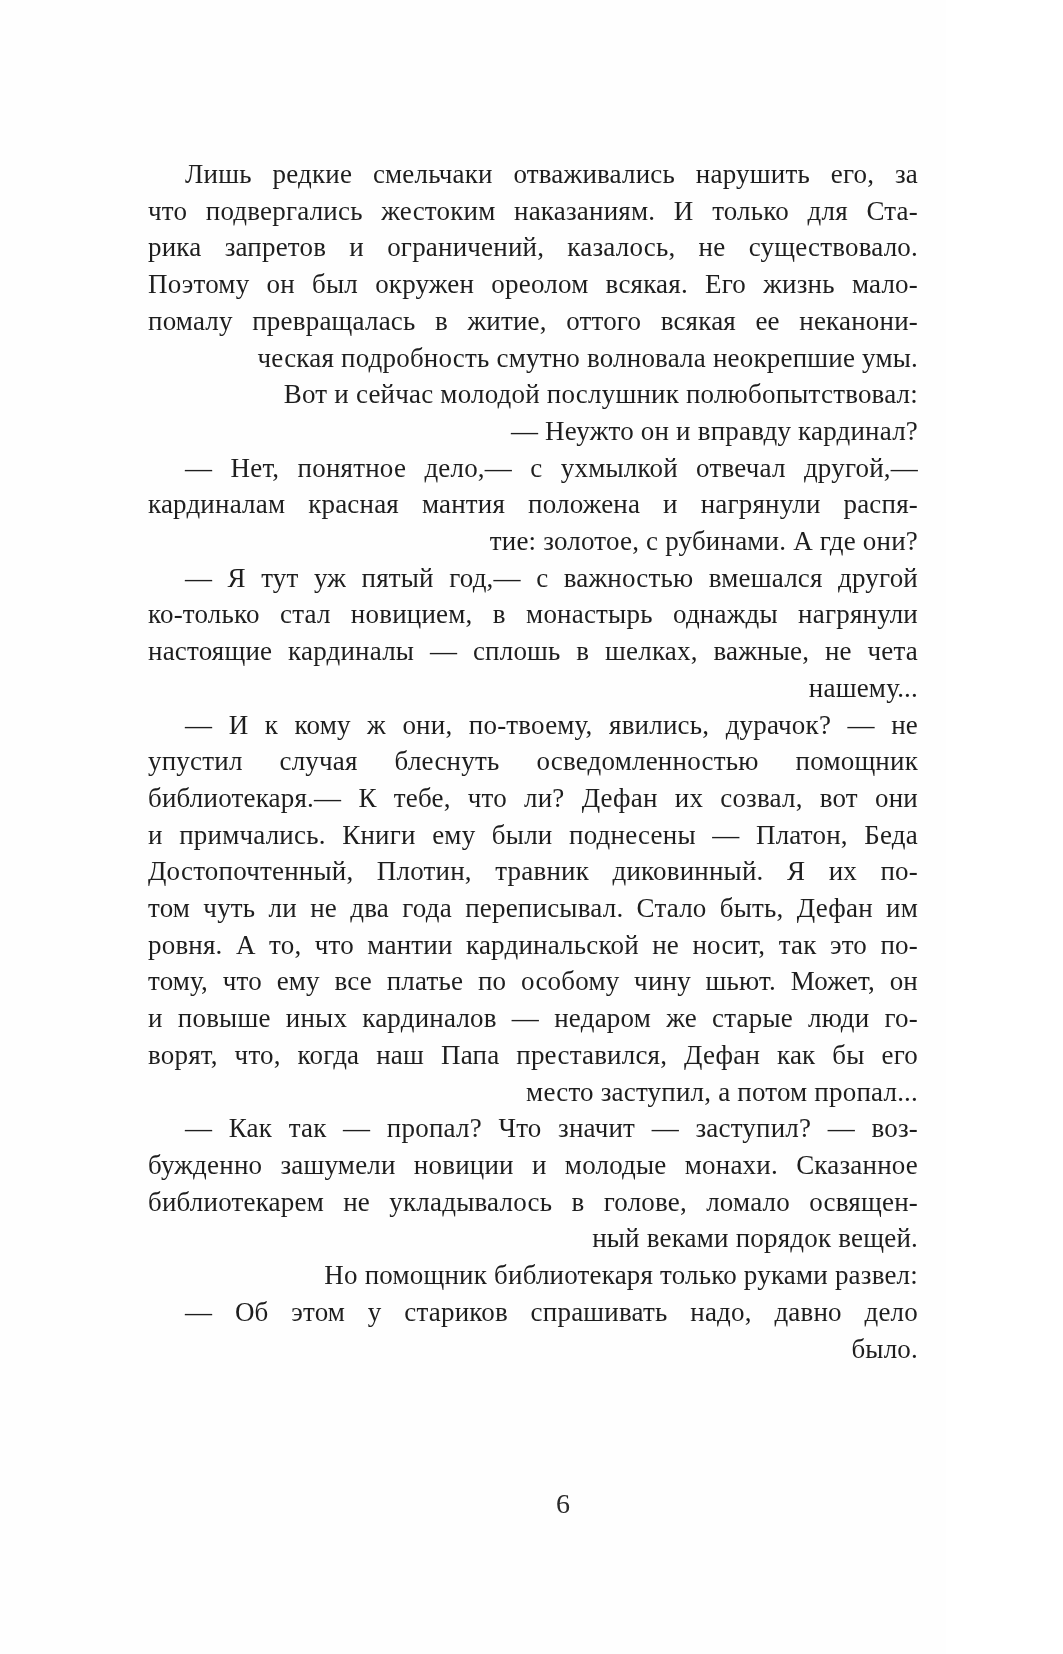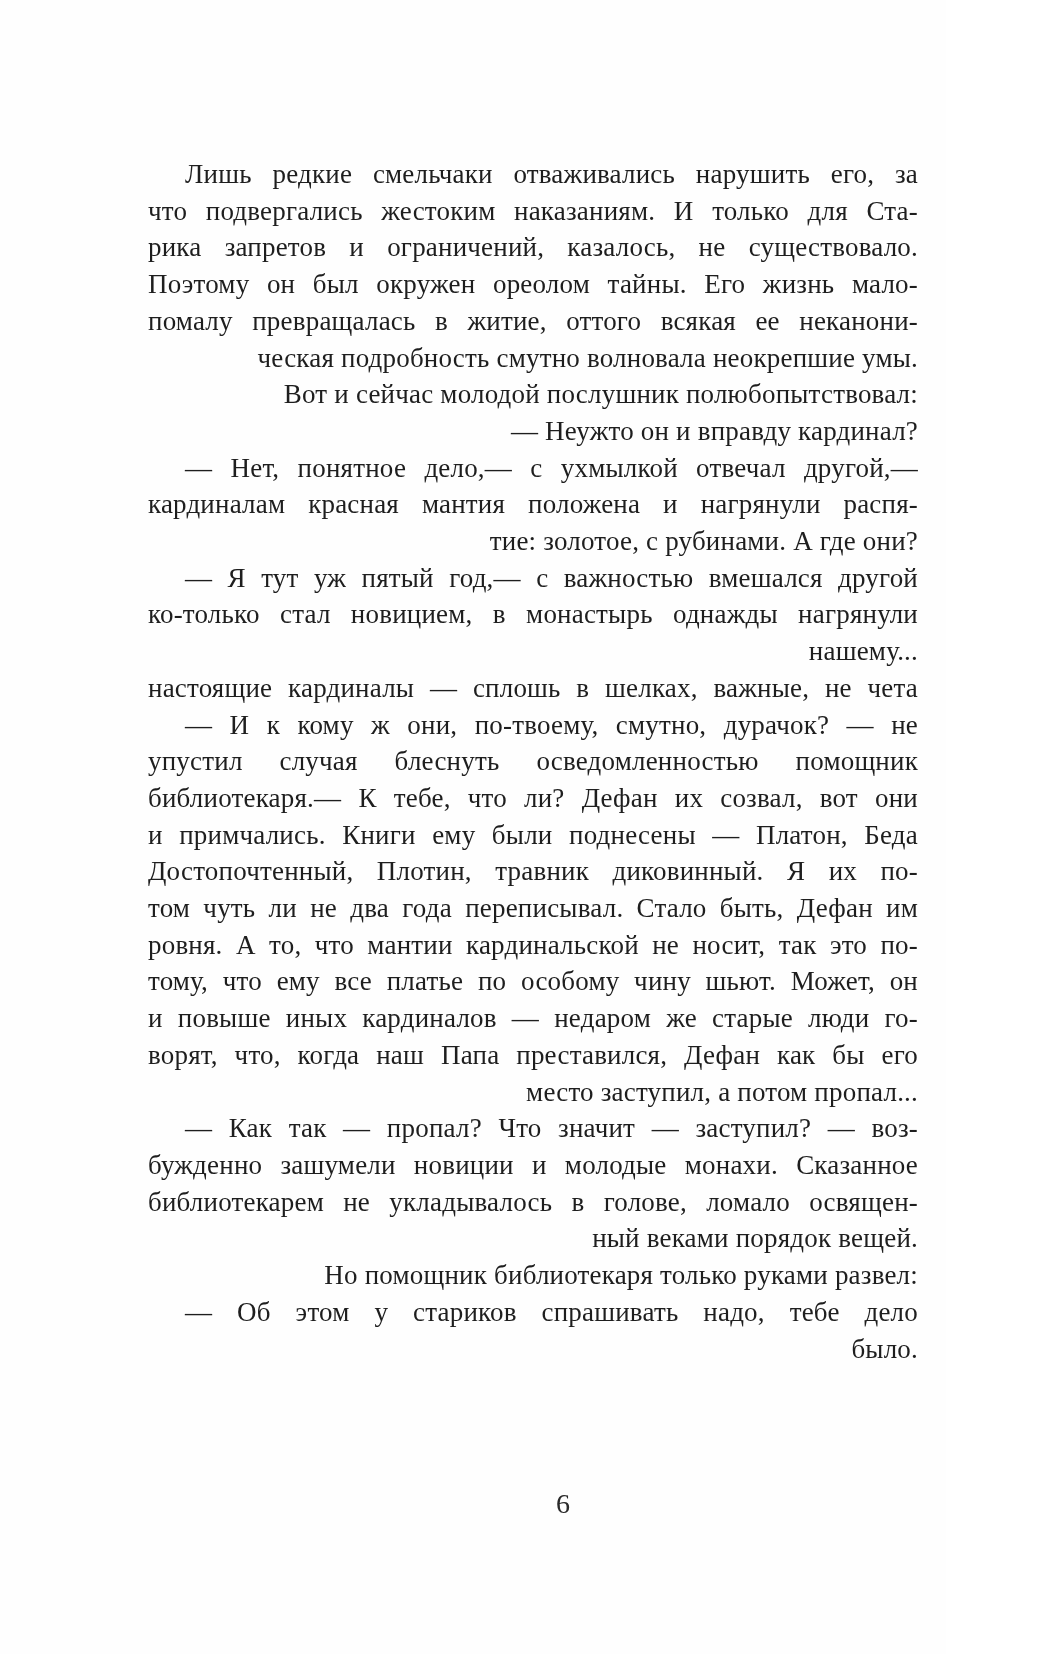--- a/index.html
+++ b/index.html
@@ -56,43 +56,43 @@
 </style>
 </head>
 <body>
 
 <div class="page">
   <main class="text-block">
       <div class="para">
         <div class="line fill indent">Лишь редкие смельчаки отваживались нарушить его, за</div>
         <div class="line fill">что подвергались жестоким наказаниям. И только для Ста-</div>
         <div class="line fill">рика запретов и ограничений, казалось, не существовало.</div>
-        <div class="line fill">Поэтому он был окружен ореолом тайны. Его жизнь мало-</div>
+        <div class="line fill">Поэтому он был окружен ореолом всякая. Его жизнь мало-</div>
         <div class="line fill">помалу превращалась в житие, оттого всякая ее неканони-</div>
         <div class="line">ческая подробность смутно волновала неокрепшие умы.</div>
       </div>
       <div class="para">
         <div class="line indent">Вот и сейчас молодой послушник полюбопытствовал:</div>
       </div>
       <div class="para">
         <div class="line indent">— Неужто он и вправду кардинал?</div>
       </div>
       <div class="para">
         <div class="line fill indent">— Нет, понятное дело,— с ухмылкой отвечал другой,—</div>
         <div class="line fill">кардиналам красная мантия положена и нагрянули распя-</div>
         <div class="line">тие: золотое, с рубинами. А где они?</div>
       </div>
       <div class="para">
         <div class="line fill indent">— Я тут уж пятый год,— с важностью вмешался другой</div>
         <div class="line fill">ко-только стал новицием, в монастырь однажды нагрянули</div>
+        <div class="line fill">настоящие кардиналы — сплошь в шелках, важные, не чета</div>
         <div class="line">нашему...</div>
-        <div class="line fill">настоящие кардиналы — сплошь в шелках, важные, не чета</div>
       </div>
       <div class="para">
-        <div class="line fill indent">— И к кому ж они, по-твоему, смутно, дурачок? — не</div>
+        <div class="line fill indent">— И к кому ж они, по-твоему, явились, дурачок? — не</div>
         <div class="line fill">упустил случая блеснуть осведомленностью помощник</div>
         <div class="line fill">библиотекаря.— К тебе, что ли? Дефан их созвал, вот они</div>
         <div class="line fill">и примчались. Книги ему были поднесены — Платон, Беда</div>
         <div class="line fill">Достопочтенный, Плотин, травник диковинный. Я их по-</div>
         <div class="line fill">том чуть ли не два года переписывал. Стало быть, Дефан им</div>
         <div class="line fill">ровня. А то, что мантии кардинальской не носит, так это по-</div>
         <div class="line fill">тому, что ему все платье по особому чину шьют. Может, он</div>
         <div class="line fill">и повыше иных кардиналов — недаром же старые люди го-</div>
         <div class="line fill">ворят, что, когда наш Папа преставился, Дефан как бы его</div>
         <div class="line">место заступил, а потом пропал...</div>
@@ -100,18 +100,18 @@
       <div class="para">
         <div class="line fill indent">— Как так — пропал? Что значит — заступил? — воз-</div>
         <div class="line fill">бужденно зашумели новиции и молодые монахи. Сказанное</div>
         <div class="line fill">библиотекарем не укладывалось в голове, ломало освящен-</div>
         <div class="line">ный веками порядок вещей.</div>
       </div>
       <div class="para">
         <div class="line indent">Но помощник библиотекаря только руками развел:</div>
       </div>
       <div class="para">
-        <div class="line fill indent">— Об этом у стариков спрашивать надо, тебе дело</div>
+        <div class="line fill indent">— Об этом у стариков спрашивать надо, давно дело</div>
         <div class="line">было.</div>
       </div>
     </main>
   <div class="page-number">6</div>
 </div>
 
 </body></html>

